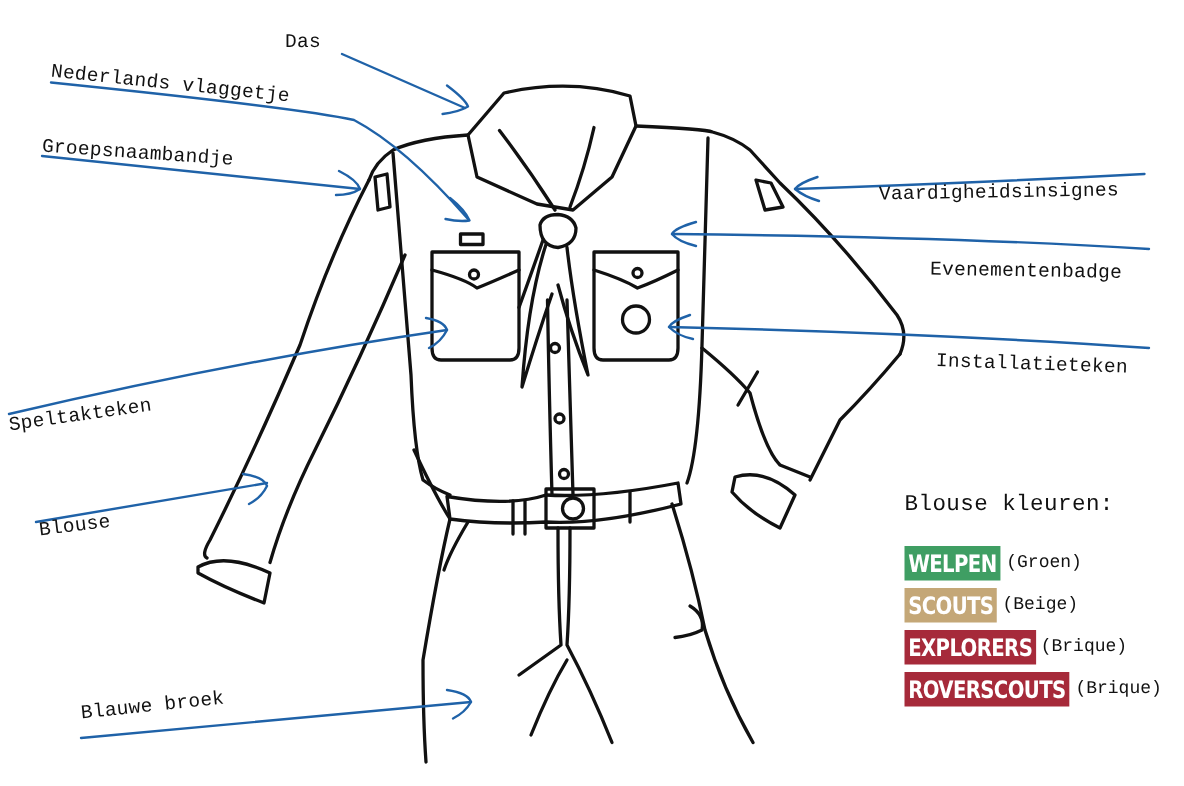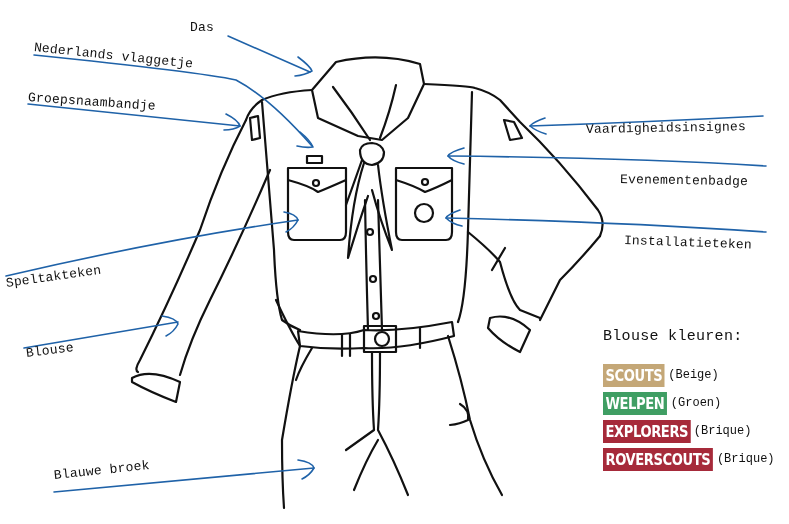--- a/index.html
+++ b/index.html
@@ -123,26 +123,26 @@
   <span class="lbl" style="left:586px; top:122px; transform: rotate(-1deg);">Vaardigheidsinsignes</span>
   <span class="lbl" style="left:620px; top:172px; transform: rotate(1deg);">Evenementenbadge</span>
   <span class="lbl" style="left:624px; top:233px; transform: rotate(2deg);">Installatieteken</span>
   <span class="lbl" style="left:6px; top:276px; transform: rotate(-8deg);">Speltakteken</span>
   <span class="lbl" style="left:26px; top:346px; transform: rotate(-7deg);">Blouse</span>
   <span class="lbl" style="left:54px; top:468px; transform: rotate(-6deg);">Blauwe broek</span>
 
   <div class="legend">
     <div class="legend-title">Blouse kleuren:</div>
     <div class="legend-row">
+      <span class="stamp" style="background:#3f9e63">WELPEN</span>
+      <span class="stamp-note" style="margin-left:-10px">(Groen)</span>
+    </div>
+    <div class="legend-row">
       <span class="stamp" style="background:#c4a777">SCOUTS</span>
       <span class="stamp-note" style="margin-left:-10px">(Beige)</span>
-    </div>
-    <div class="legend-row">
-      <span class="stamp" style="background:#3f9e63">WELPEN</span>
-      <span class="stamp-note" style="margin-left:-10px">(Groen)</span>
     </div>
     <div class="legend-row">
       <span class="stamp" style="background:#a62a3a">EXPLORERS</span>
       <span class="stamp-note" style="margin-left:-16px">(Brique)</span>
     </div>
     <div class="legend-row">
       <span class="stamp" style="background:#a62a3a">ROVERSCOUTS</span>
       <span class="stamp-note" style="margin-left:-20px">(Brique)</span>
     </div>
   </div>

